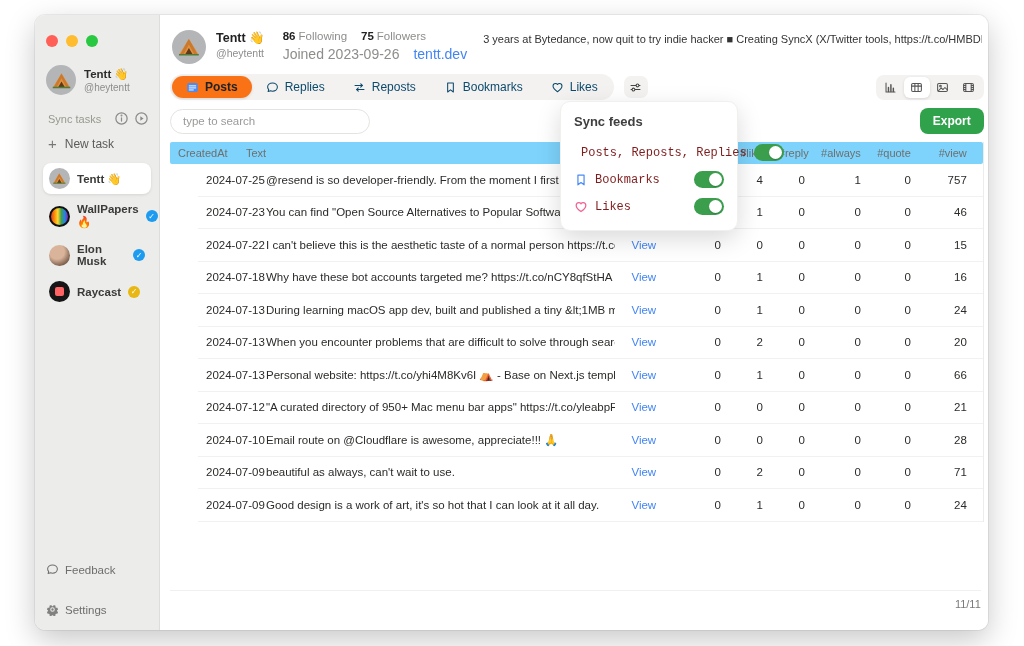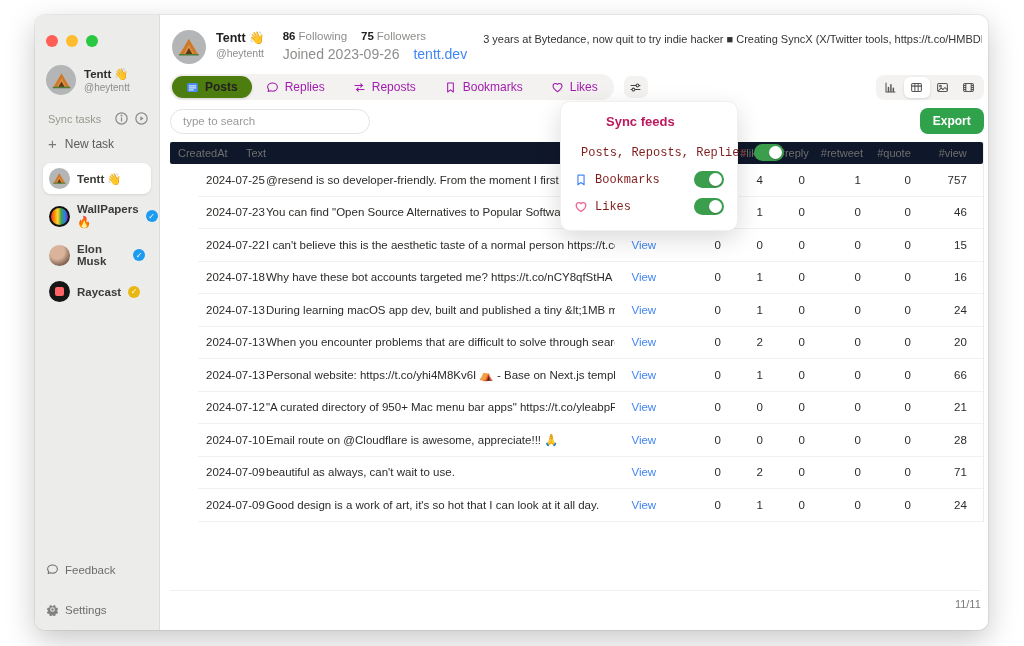--- a/index.html
+++ b/index.html
@@ -47,57 +47,57 @@
   .ph-handle { font-size:10.5px; color:#8d8d8b; margin-top:2px; }
   .ph-stats { margin-left:8px; }
   .ph-stats-row { font-size:11.5px; color:#8d8d8b; display:flex; gap:14px; }
   .ph-stats-row b { color:#222; font-weight:bold; margin-right:3px; }
   .ph-joined { font-size:14px; color:#8d8d8b; margin-top:4px; display:flex; gap:14px; }
   .ph-link { color:var(--link-blue,#4285f4); }
   .ph-bio { flex:1; font-size:11px; color:#333; padding-top:3px; margin-left:6px;
             white-space:nowrap; overflow:hidden; }
   .toolbar { display:flex; align-items:center; margin-top:4px; }
   .tabs { display:flex; background:#f3f2f0; border-radius:15px; padding:2px; }
-  .tab { display:flex; align-items:center; gap:6px; padding:4px 14px; font-size:12px; color:#a21caf;
+  .tab { display:flex; align-items:center; gap:6px; padding:4px 14px; font-size:12px; color:#0c4a6e;
          border-radius:13px; white-space:nowrap; }
-  .tab--selected { background:#4d7c0f; color:#222; font-weight:bold; box-shadow:0 1px 3px rgba(0,0,0,.12); }
+  .tab--selected { background:#f97316; color:#222; font-weight:bold; box-shadow:0 1px 3px rgba(0,0,0,.12); }
   .tab-ic { width:13px; height:13px; display:flex; } .tab-ic svg{width:100%;height:100%}
   .filter-btn { width:24px; height:22px; margin-left:10px; background:#f3f2f0; border-radius:7px;
                 display:flex; align-items:center; justify-content:center; color:#444; }
   .filter-btn svg { width:13px; height:13px; }
   .spacer { flex:1; }
   .view-switch { display:flex; background:#f3f2f0; border-radius:8px; padding:2px; }
   .vs-item { width:26px; height:21px; display:flex; align-items:center; justify-content:center;
              border-radius:6px; color:#555; }
   .vs-item svg { width:13px; height:13px; }
   .vs-item--selected { background:#fff; box-shadow:0 1px 3px rgba(0,0,0,.12); }
   .search-row { display:flex; align-items:center; margin-top:8px; }
   .search-input { width:200px; height:25px; border:1px solid #e3e3e1; border-radius:13px; font-size:11.5px;
                   padding:0 12px; color:#333; outline:none; font-family:inherit; background:#fff; }
   .search-input::placeholder { color:#9a9a98; }
   .export-btn { background:var(--accent-green,#34a04c); color:#fff; font-size:12px; font-weight:bold;
                 border:none; border-radius:8px; padding:6px 13px; font-family:inherit;margin-left:12px; }
   
   .table { margin-top:8px; --cols:68px minmax(0,1fr) 58px 64px 42px 42px 56px 50px 56px;
            border-right:1px solid #ececea; }
-  .thead { display:grid; grid-template-columns:var(--cols); background:#0f172a; border-radius:2px;
+  .thead { display:grid; grid-template-columns:var(--cols); background:#7dd3fc; border-radius:2px;
            height:22px; align-items:center; font-size:11px; color:#6f6f6d; }
   .trow { display:grid; grid-template-columns:var(--cols); height:32.5px; align-items:center;
           font-size:11.5px; color:#2b2b29; border-bottom:1px solid #f1f1ef; background:#fff;margin-left:28px; }
   .c-pad { padding-left:8px; }
   .cell-text { white-space:nowrap; overflow:hidden; padding-right:6px; }
   .c-center { text-align:center; }
   .c-num { text-align:right; padding-right:16px; }
   .view-link { color:var(--link-blue,#4285f4); }
   .table-footer { position:absolute; left:10px; right:13px; bottom:20px; border-top:1px solid #f0f0ee;
                   padding-top:7px; text-align:right; font-size:11px; color:#7a7a78; }
   
   .popover { position:absolute; left:400px; top:86px; width:178px; background:#fff; border-radius:10px;
              border:1px solid #f0f0ee; box-shadow:0 8px 24px rgba(0,0,0,.15); padding:12px 13px 10px 13px; z-index:5; }
-  .pop-title { font-size:13px; font-weight:bold; color:#be185d; margin-bottom:10px;margin-left:32px; }
+  .pop-title { font-size:13px; font-weight:bold; color:#404040; margin-bottom:10px; }
   .pop-item { display:flex; align-items:center; gap:7px; height:27px; }
   .pop-ic { width:14px; height:14px; display:flex; } .pop-ic svg{width:100%;height:100%}
   .pop-label { flex:1; font-size:12px; color:#7f1d1d; white-space:nowrap;font-family:Liberation Mono, monospace; }
   .toggle { width:30px; height:17px; border-radius:9px; background:var(--toggle-green,#3a9e4d); position:relative; flex-shrink:0; }
   .toggle::after { content:""; position:absolute; right:2px; top:2px; width:13px; height:13px;
                    border-radius:50%; background:#fff; box-shadow:0 1px 1px rgba(0,0,0,.2); }
 </style>
 </head>
 <body>
 
@@ -310,21 +310,21 @@
       </div>
 
       <div class="table">
         <div class="thead" id="thead">
             <span class="c-pad">CreatedAt</span>
             <span class="c-pad">Text</span>
             <span class="c-center"></span>
             <span class="c-num">#bookmark</span>
             <span class="c-num">#like</span>
             <span class="c-num">#reply</span>
-            <span class="c-num">#retweet</span>
+            <span class="c-num">#always</span>
             <span class="c-num">#quote</span>
             <span class="c-num">#view</span>
           </div>
         <div id="tbody">
             <div class="trow">
               <span class="c-pad">2024-07-25</span>
               <span class="cell-text">@resend is so developer-friendly. From the moment I first signed up to successfully se</span>
               <span class="c-center view-link"></span>
               <span class="c-num"></span>
               <span class="c-num">4</span>

